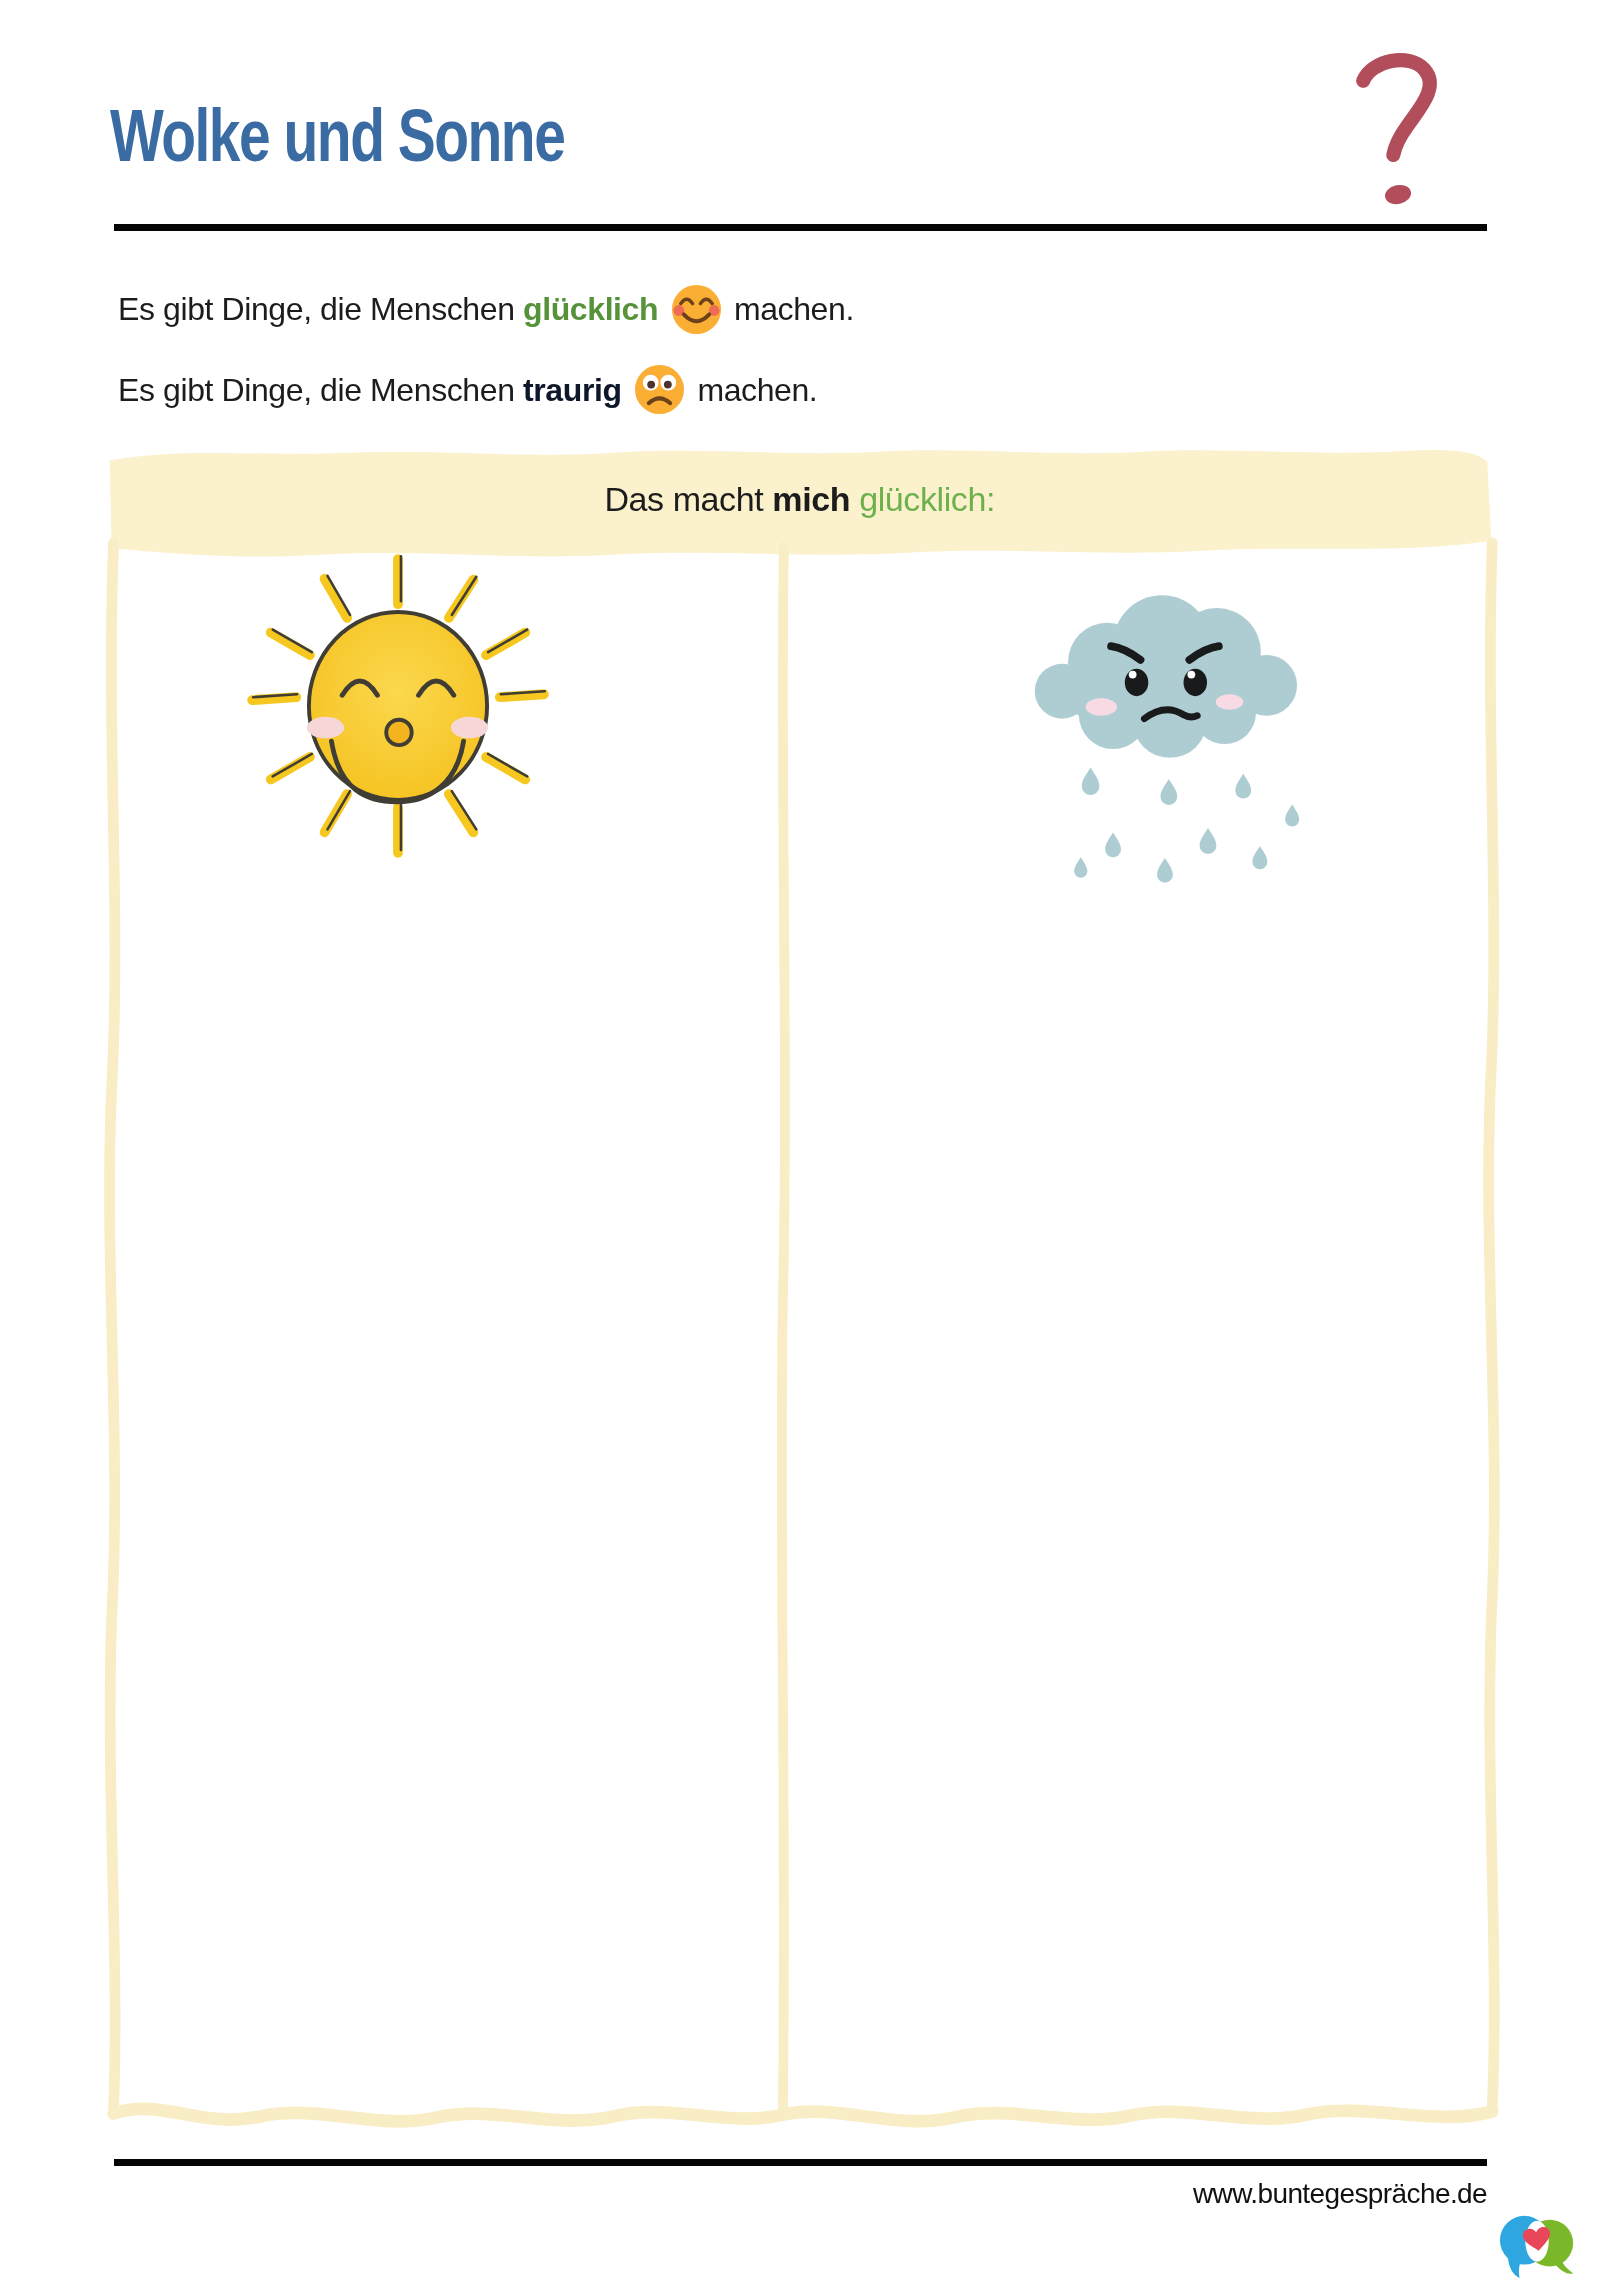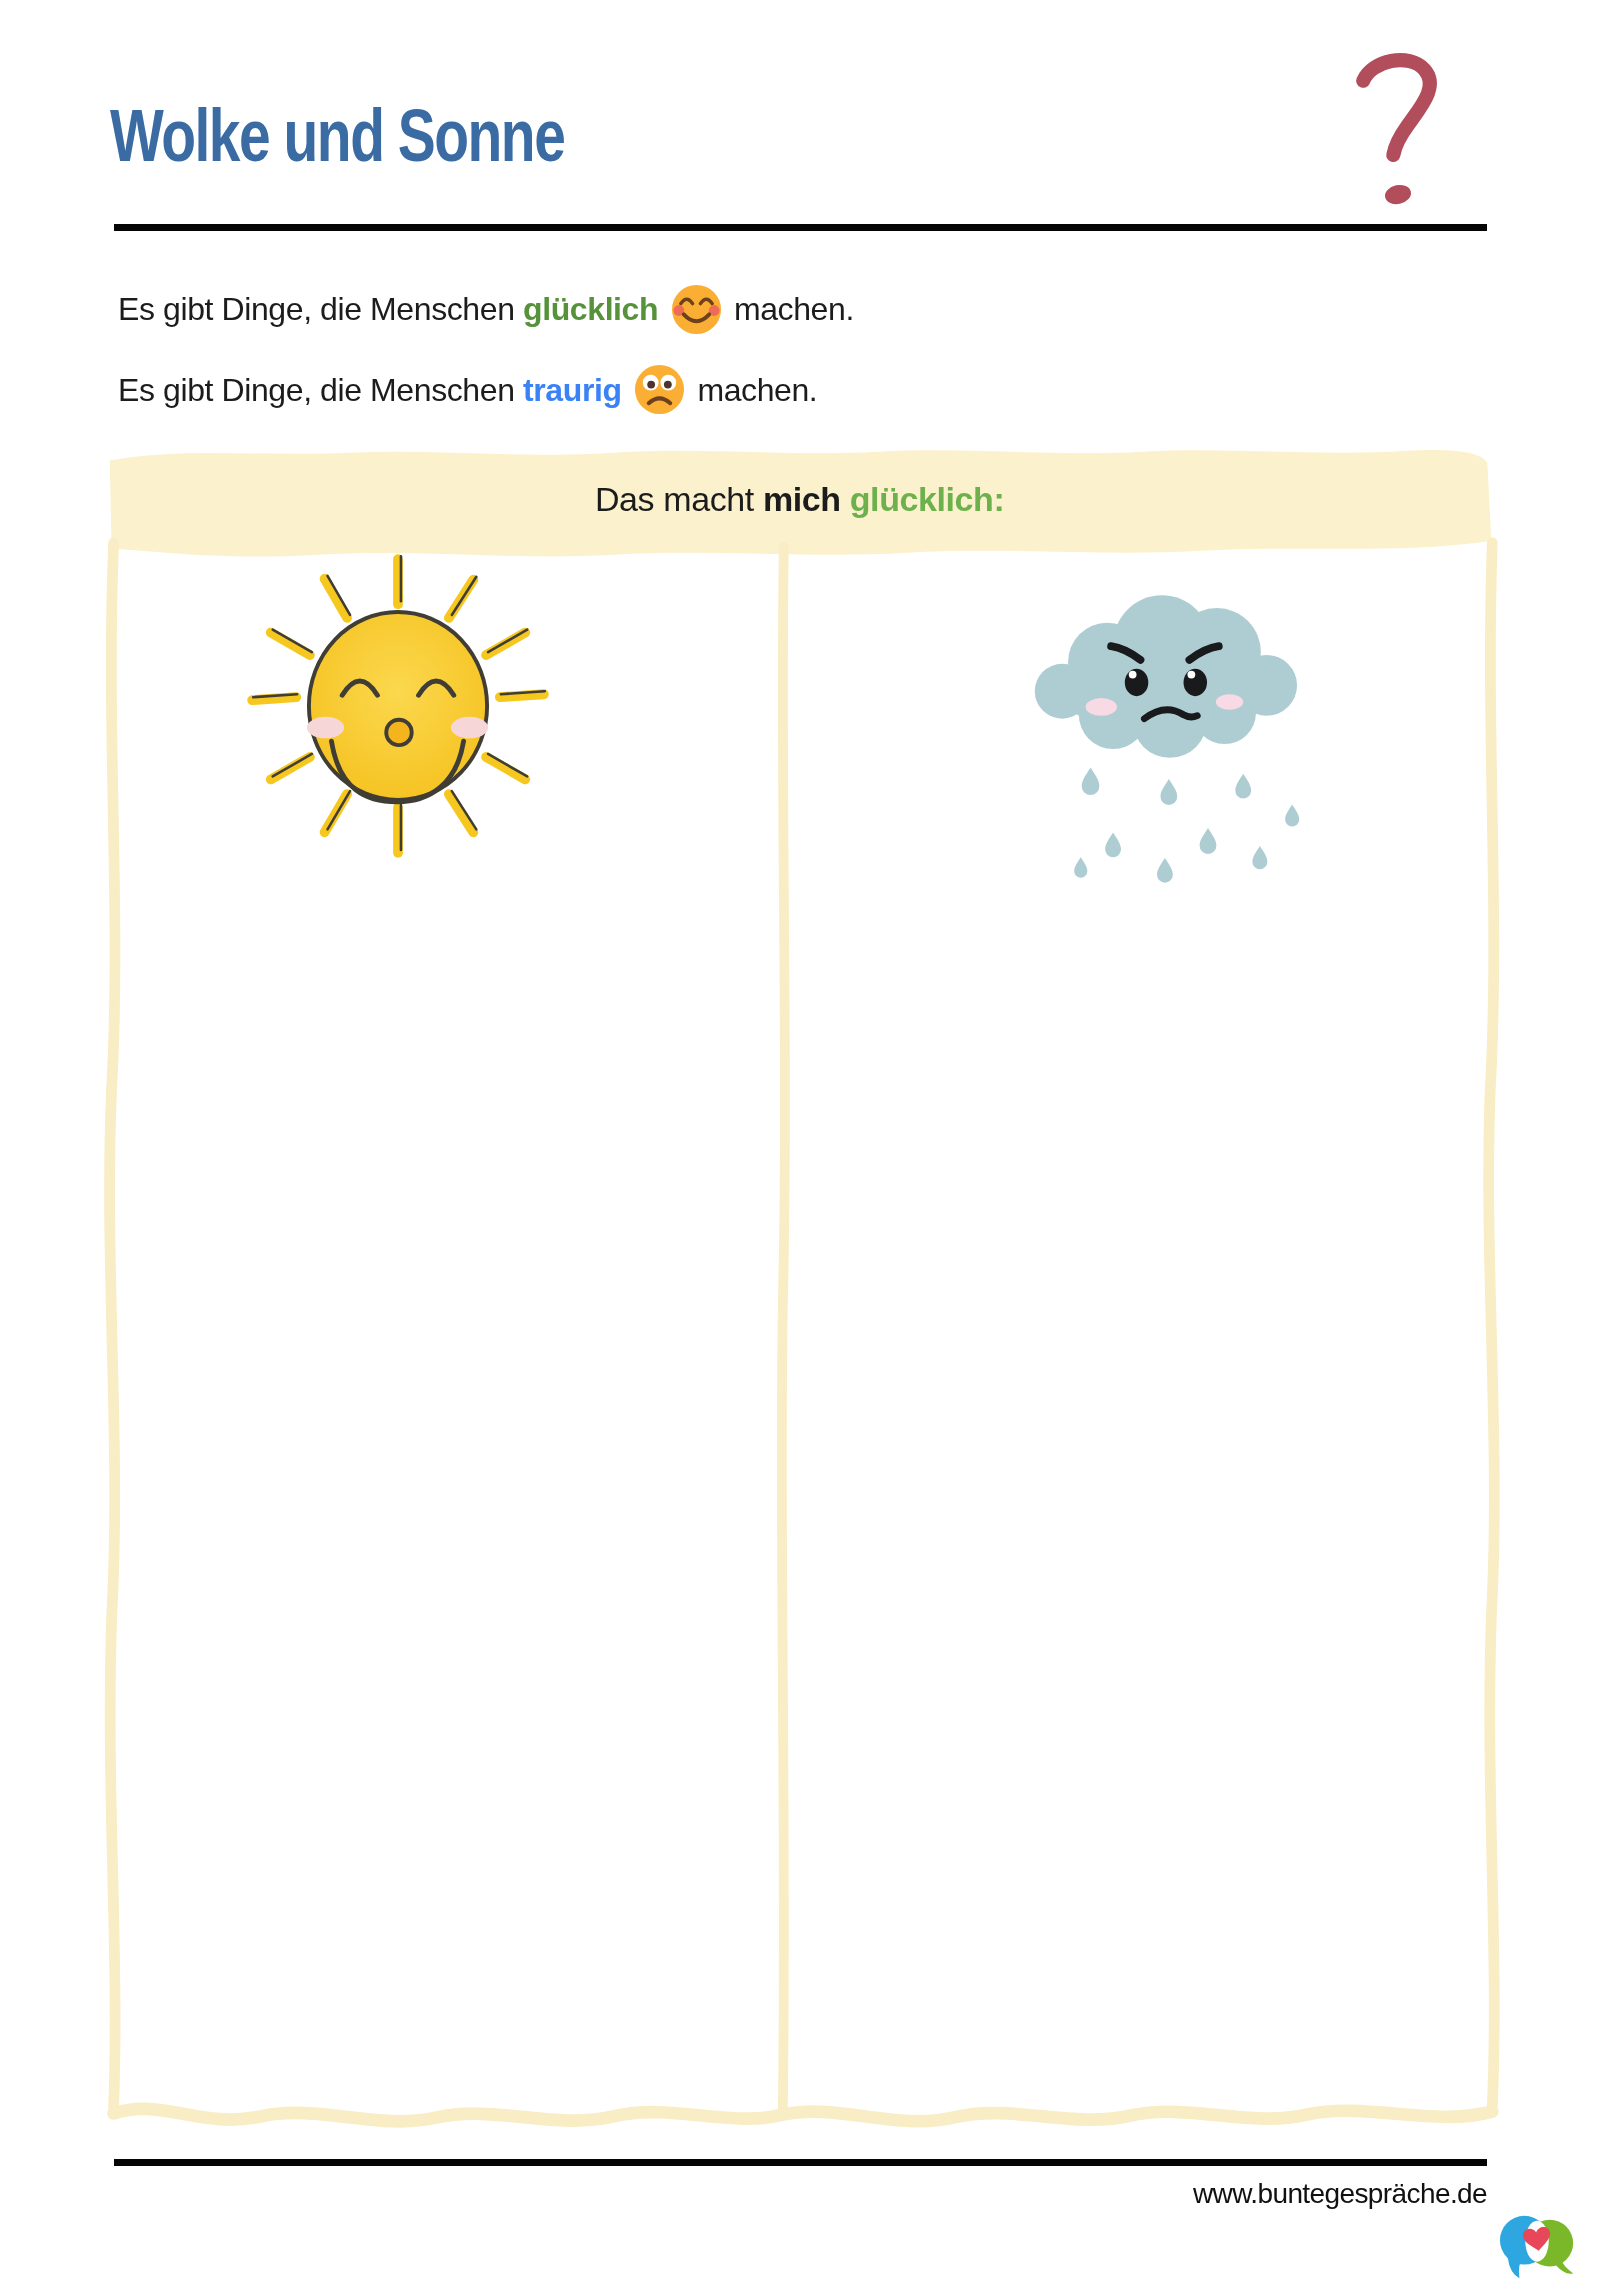--- a/index.html
+++ b/index.html
@@ -16,30 +16,30 @@
 
   .rule{position:absolute;left:114px;width:1373px;height:6.9px;background:#050505;}
   .rule-top{top:224px;}
   .rule-bottom{top:2159px;}
 
   
   .intro{position:absolute;left:118px;top:282px;}
   .intro-line{font-size:32px;letter-spacing:-0.4px;line-height:55px;white-space:nowrap;}
   .intro-line + .intro-line{margin-top:25.5px;}
   .hl-green{color:#55923a;font-weight:bold;}
-  .hl-blue{color:#3b82f6;font-weight:bold;}
+  .hl-blue{color:#0f172a;font-weight:bold;}
   .emoji{width:51px;height:51px;vertical-align:-14.7px;margin:0 3.9px;}
 
   
   .panel{position:absolute;left:94px;top:441px;width:1411px;height:1696px;}
   .panel-bg{position:absolute;left:0;top:0;width:100%;height:100%;}
   .panel-head{position:absolute;left:13.7px;top:9.8px;width:1384px;height:98px;display:flex;}
   .head-cell{flex:1;text-align:center;padding-top:29px;font-size:34px;letter-spacing:-0.4px;white-space:nowrap;}
   .b{font-weight:bold;}
-  .hl-green-light{color:#6cb14c;font-weight:bold;margin-top:13px;}
+  .hl-green-light{color:#6cb14c;font-weight:normal;margin-top:13px;}
   .write-area{position:absolute;top:118px;height:1539px;}
   .write-area.left{left:23.5px;width:657px;}
   .write-area.right{left:698px;width:690px;}
 
   .sun{position:absolute;left:118px;top:110px;width:372px;height:309px;}
   .cloud{position:absolute;left:921px;top:123px;width:294px;height:323px;}
 
   
   .site{position:absolute;right:134px;top:2178px;font-size:28px;letter-spacing:-0.6px;
         color:#111;white-space:nowrap;text-decoration:none;}

